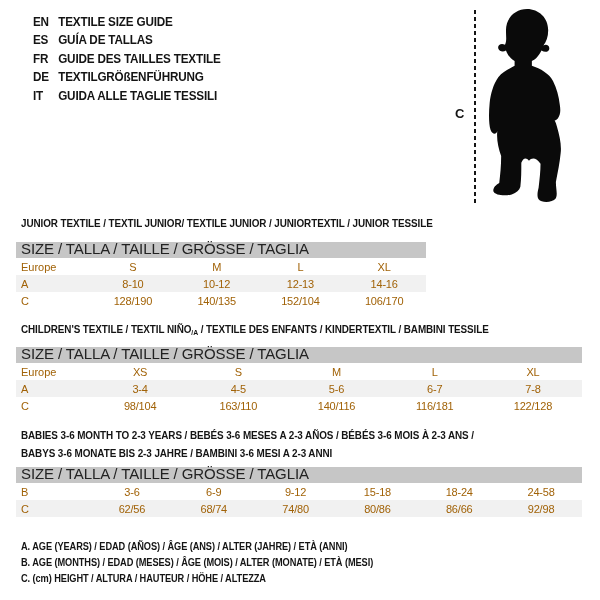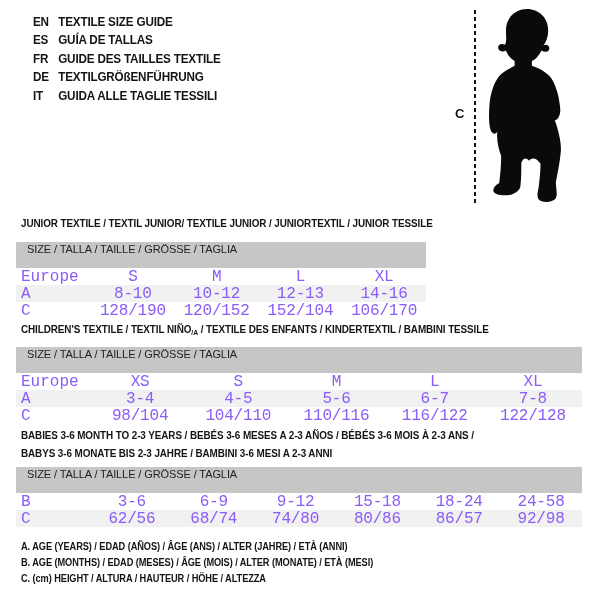--- a/index.html
+++ b/index.html
@@ -34,24 +34,24 @@
   .tbl{position:absolute;}
   .s1 .sec-title{left:21px;top:214px;}
   .s1 .tbl{left:16px;top:242px;width:410px;}
   .s2 .sec-title{left:21px;top:320px;}
   .s2 .tbl{left:16px;top:347px;width:566px;}
   .s3 .sec-title{left:21px;top:426px;}
   .s3 .tbl{left:16px;top:467px;width:566px;}
   .sub{font-size:8px;vertical-align:-2px;}
 
   .tbl-head{
-    background:var(--bar-bg);height:26px;line-height:14px;
-    font-size:11px;color:#222;padding-left:11px;letter-spacing:-0.1px;white-space:nowrap;
-  }
-  .tbl-row{display:flex;height:17px;align-items:center;font-size:16px;color:#8b5cf6;font-family:Liberation Mono, monospace;}
+    background:var(--bar-bg);height:16px;line-height:14px;
+    font-size:15px;color:#222;padding-left:5px;letter-spacing:-0.1px;white-space:nowrap;
+  }
+  .tbl-row{display:flex;height:17px;align-items:center;font-size:11px;color:#a16207;}
   .tbl-row.striped{background:var(--stripe-bg);}
   .row-label{flex:0 0 75px;width:75px;padding-left:5px;box-sizing:border-box;}
   .cell{flex:1;text-align:center;letter-spacing:-0.2px;}
 
   
   .footnotes{position:absolute;left:21px;top:538px;transform:scaleX(0.84);transform-origin:0 0;}
   .footnote{font-weight:bold;font-size:11px;line-height:16px;white-space:nowrap;letter-spacing:-0.1px;}
 </style>
 </head>
 <body>
@@ -124,21 +124,21 @@
           <div class="tbl-row striped">
             <div class="row-label">A</div>
             <div class="cell">8-10</div>
             <div class="cell">10-12</div>
             <div class="cell">12-13</div>
             <div class="cell">14-16</div>
           </div>
           <div class="tbl-row">
             <div class="row-label">C</div>
             <div class="cell">128/190</div>
-            <div class="cell">120/152</div>
+            <div class="cell">140/135</div>
             <div class="cell">152/104</div>
             <div class="cell">106/170</div>
           </div>
         </div>
     </div>
   </section>
 
   <section class="section s2">
     <div class="sec-title">
         <div class="title-line"><span>CHILDREN'S TEXTILE / TEXTIL NIÑO</span><span class="sub">/A</span><span> / TEXTILE DES ENFANTS / KINDERTEXTIL / BAMBINI TESSILE</span></div>
@@ -158,23 +158,23 @@
             <div class="row-label">A</div>
             <div class="cell">3-4</div>
             <div class="cell">4-5</div>
             <div class="cell">5-6</div>
             <div class="cell">6-7</div>
             <div class="cell">7-8</div>
           </div>
           <div class="tbl-row">
             <div class="row-label">C</div>
             <div class="cell">98/104</div>
-            <div class="cell">104/110</div>
-            <div class="cell">110/116</div>
-            <div class="cell">116/122</div>
+            <div class="cell">163/110</div>
+            <div class="cell">140/116</div>
+            <div class="cell">116/181</div>
             <div class="cell">122/128</div>
           </div>
         </div>
     </div>
   </section>
 
   <section class="section s3">
     <div class="sec-title">
         <div class="title-line"><span>BABIES 3-6 MONTH TO 2-3 YEARS / BEBÉS 3-6 MESES A 2-3 AÑOS / BÉBÉS 3-6 MOIS À 2-3 ANS /</span></div>
         <div class="title-line"><span>BABYS 3-6 MONATE BIS 2-3 JAHRE / BAMBINI 3-6 MESI A 2-3 ANNI</span></div>
@@ -190,21 +190,21 @@
             <div class="cell">15-18</div>
             <div class="cell">18-24</div>
             <div class="cell">24-58</div>
           </div>
           <div class="tbl-row striped">
             <div class="row-label">C</div>
             <div class="cell">62/56</div>
             <div class="cell">68/74</div>
             <div class="cell">74/80</div>
             <div class="cell">80/86</div>
-            <div class="cell">86/57</div>
+            <div class="cell">86/66</div>
             <div class="cell">92/98</div>
           </div>
         </div>
     </div>
   </section>
 
   <div class="footnotes">
       <div class="footnote">A. AGE (YEARS) / EDAD (AÑOS) / ÂGE (ANS) / ALTER (JAHRE) / ETÀ (ANNI)</div>
       <div class="footnote">B. AGE (MONTHS) / EDAD (MESES) / ÂGE (MOIS) / ALTER (MONATE) / ETÀ (MESI)</div>
       <div class="footnote">C. (cm) HEIGHT / ALTURA / HAUTEUR / HÖHE / ALTEZZA</div>

